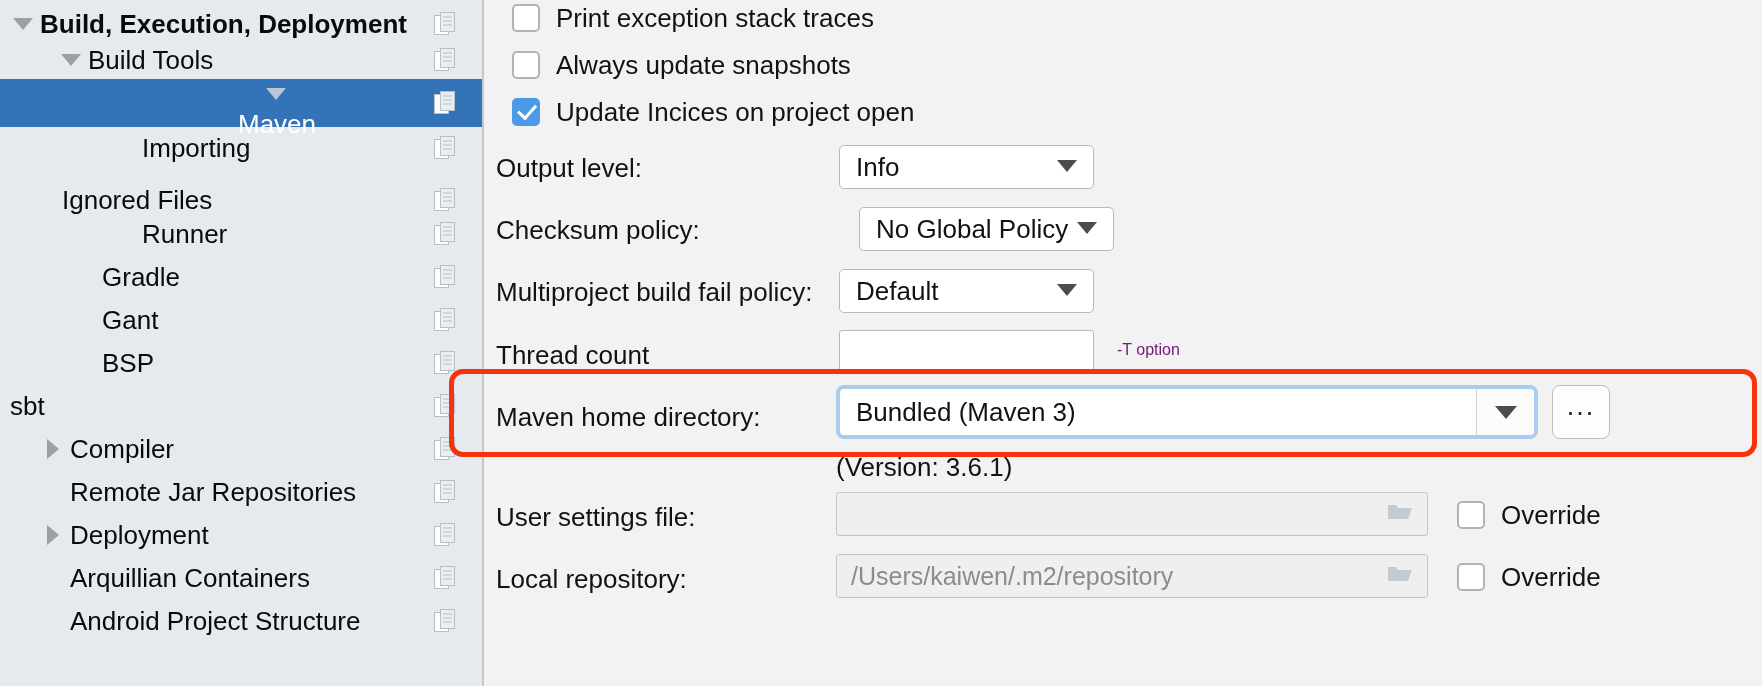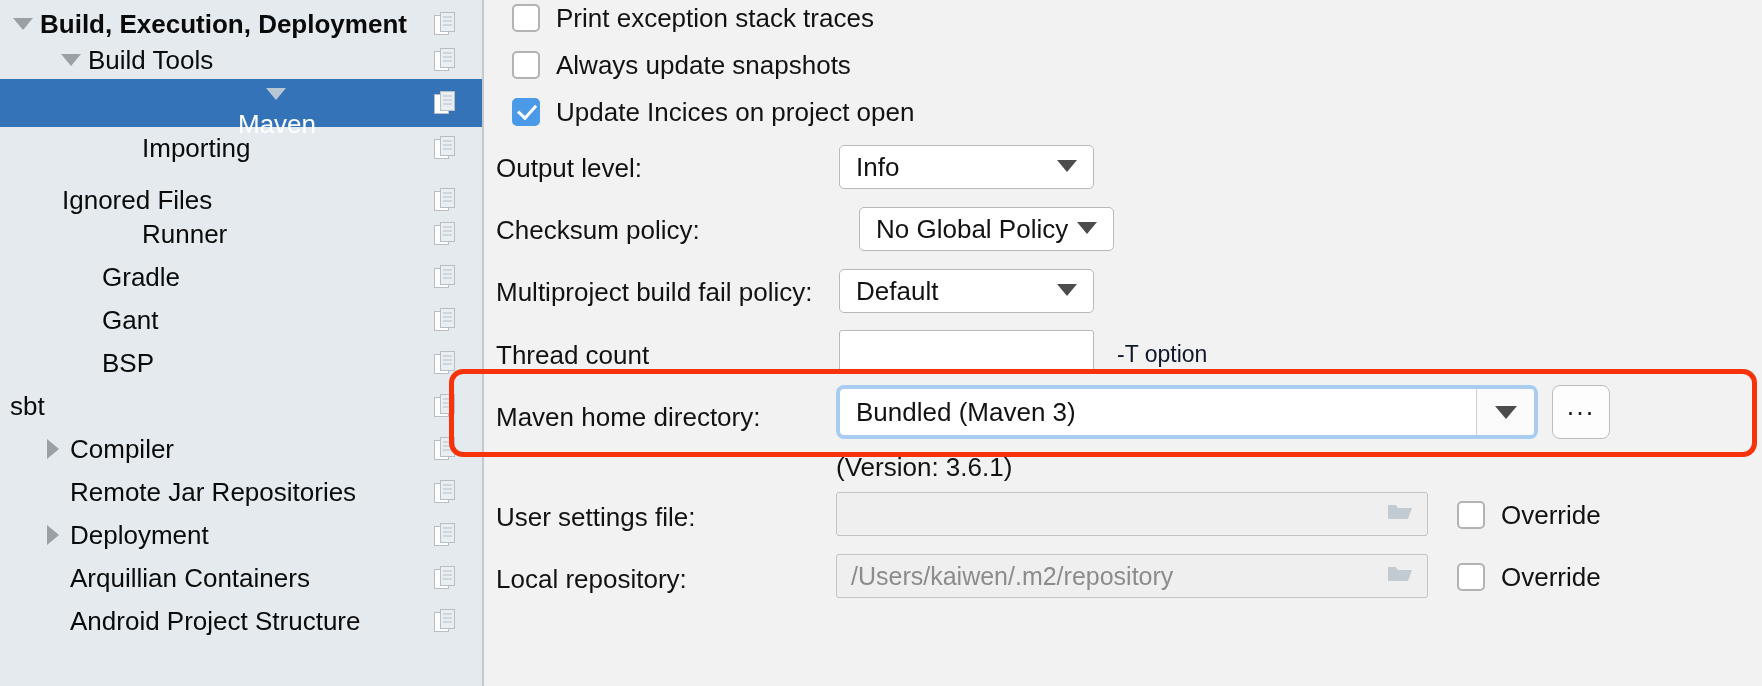--- a/index.html
+++ b/index.html
@@ -156,22 +156,22 @@
   .textinput {
     position: absolute;
     height: 44px;
     background: #ffffff;
     border: 1px solid #b9b9b9;
     border-radius: 3px;
   }
 
   .hint {
     position: absolute;
-    font-size: 23px;
-    color: #0f172a;
+    font-size: 16px;
+    color: #701a75;
     white-space: nowrap;
   }
 
   .version-text {
     position: absolute;
     font-size: 26px;
     color: #121212;
     white-space: nowrap;
   }
 

